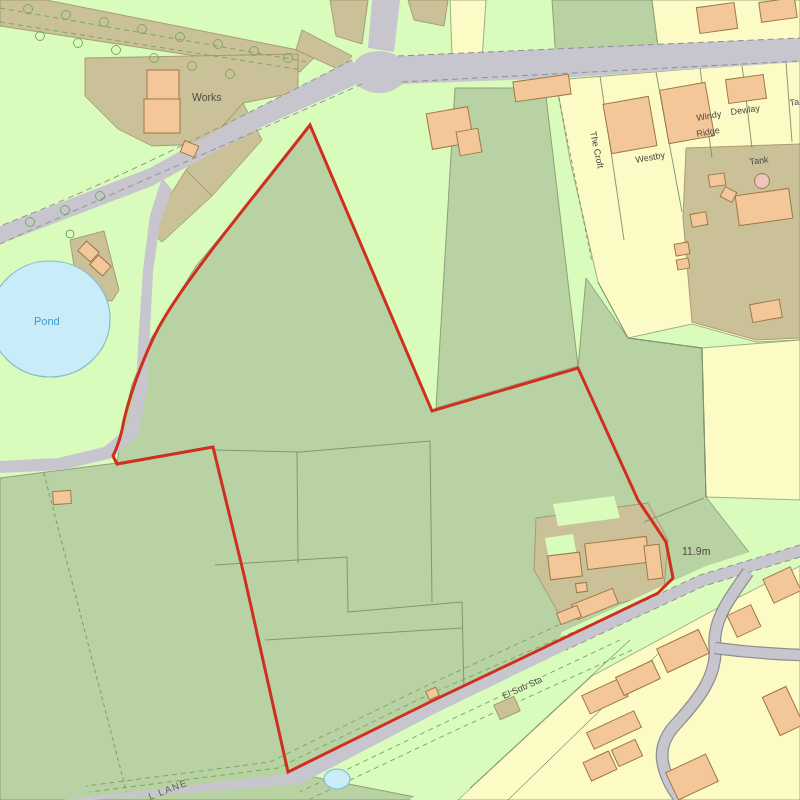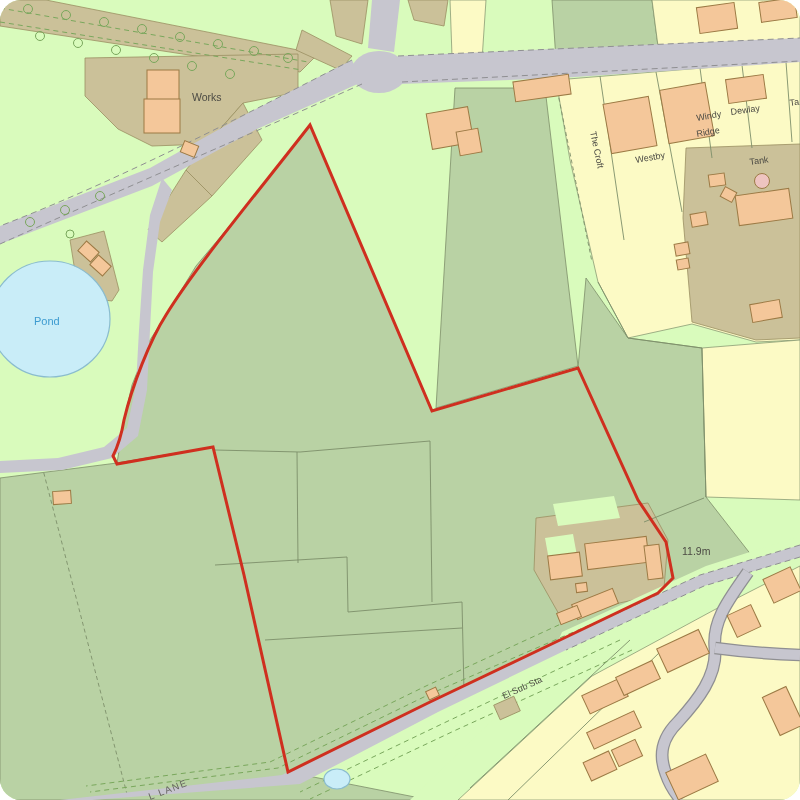--- a/index.html
+++ b/index.html
@@ -1,16 +1,16 @@
 <!DOCTYPE html>
 <html style="--background: #d9fbbc; --field_green: #b9d2a4; --cream: #fcfac5; --tan: #cbc199; --tan_line: #9a8f62; --building_orange: #f4c79a; --building_pink: #eec4c0; --building_outline: #9c7a45; --road_grey: #c7c6cf; --road_casing: #8f8f92; --water_fill: #c9edf8; --water_stroke: #8abccf; --water_text: #3d9bd0; --boundary_red: #cf2f1f; --label_color: #4c4b44; --road_label: #63625c; --field_line: #7d8e6a; --tree_green: #79a75c;"><head>
 <meta charset="utf-8">
 <style>
   html,body{margin:0;padding:0;background:#fff;}
-  #map-root{width:800px;height:800px;overflow:hidden;position:relative;border-radius:21px;}
+  #map-root{width:800px;height:800px;overflow:hidden;position:relative;}
   svg{display:block;}
   .sage{fill:var(--field_green);stroke:var(--field_line);stroke-width:.8;}
   .pale{fill:var(--background);}
   .cream{fill:var(--cream);stroke:var(--field_line);stroke-width:.7;}
   .tan{fill:var(--tan);stroke:var(--tan_line);stroke-width:.8;}
   .road{fill:var(--road_grey);stroke:none;}
   .casing{fill:none;stroke:var(--road_casing);stroke-width:1;stroke-dasharray:6 4;}
   .fline{fill:none;stroke:var(--field_line);stroke-width:.9;}
   .fdash{fill:none;stroke:var(--field_line);stroke-width:.9;stroke-dasharray:4 3;}
   .treeline{fill:none;stroke:var(--tree_green);stroke-width:1;stroke-dasharray:5 4;}

